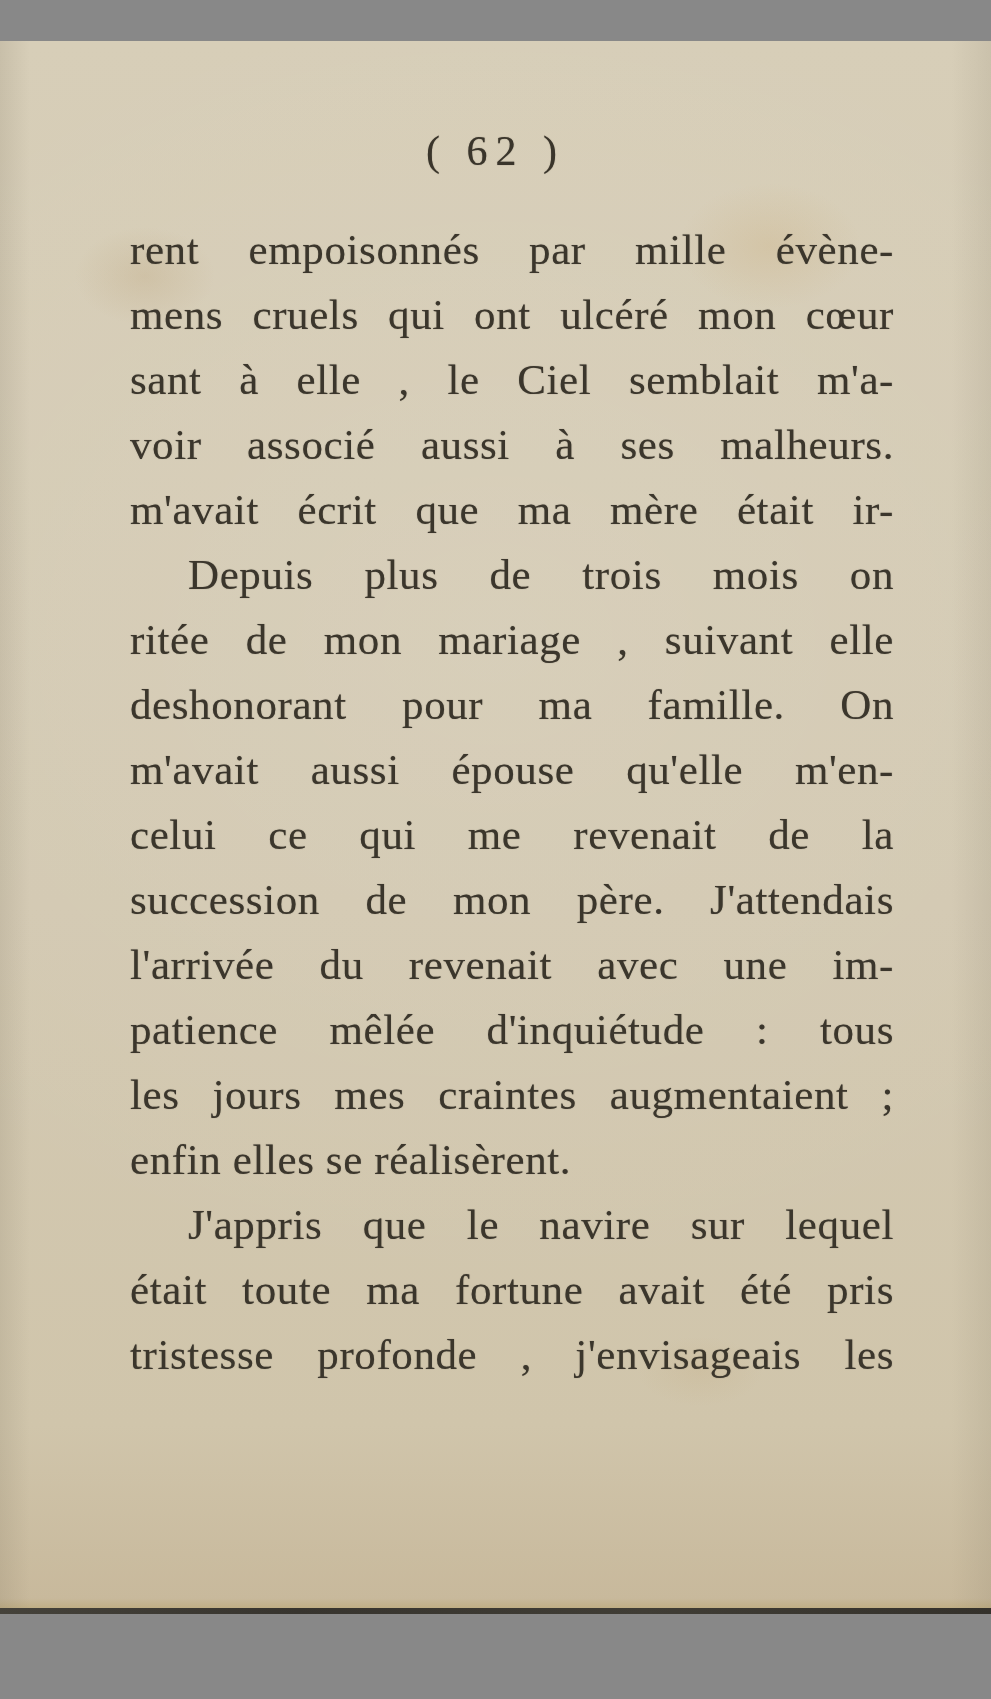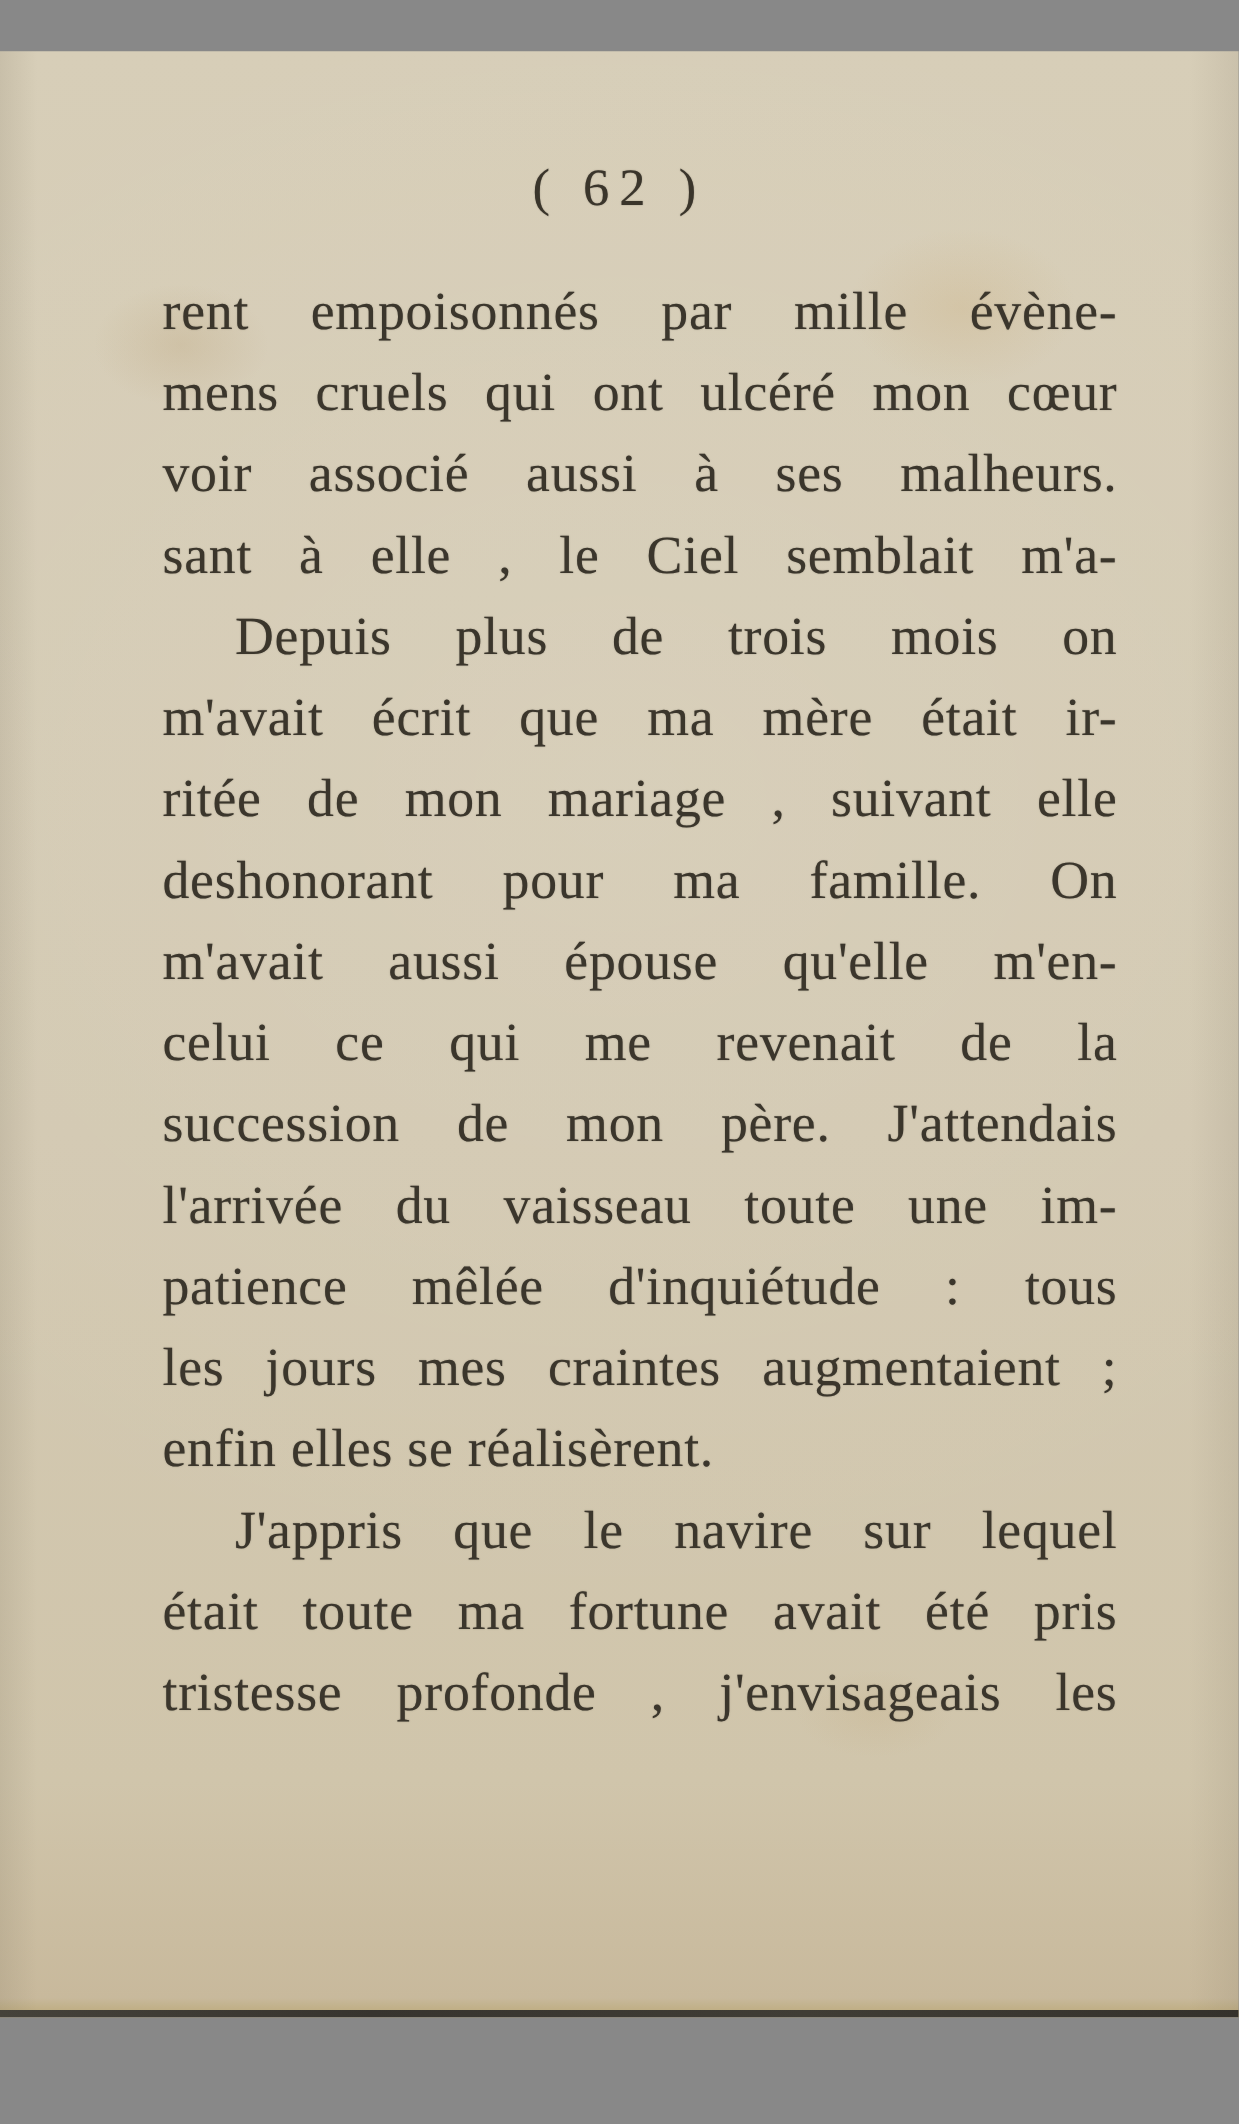--- a/index.html
+++ b/index.html
@@ -68,30 +68,30 @@
 </style>
 </head>
 <body>
 
 <div class="page">
   <div class="page-number">( 62 )</div>
 
   <div class="text-block">
       <div class="line just">rent empoisonnés par mille évène-</div>
       <div class="line just">mens cruels qui ont ulcéré mon cœur</div>
+      <div class="line just">sant à elle , le Ciel semblait m'a-</div>
       <div class="line just">voir associé aussi à ses malheurs.</div>
-      <div class="line just">sant à elle , le Ciel semblait m'a-</div>
+      <div class="line just">m'avait écrit que ma mère était ir-</div>
       <div class="line just indent">Depuis plus de trois mois on</div>
-      <div class="line just">m'avait écrit que ma mère était ir-</div>
       <div class="line just">ritée de mon mariage , suivant elle</div>
       <div class="line just">deshonorant pour ma famille. On</div>
       <div class="line just">m'avait aussi épouse qu'elle m'en-</div>
       <div class="line just">celui ce qui me revenait de la</div>
       <div class="line just">succession de mon père. J'attendais</div>
-      <div class="line just">l'arrivée du vaisseau toute une im-</div>
+      <div class="line just">l'arrivée du revenait avec une im-</div>
       <div class="line just">patience mêlée d'inquiétude : tous</div>
       <div class="line just">les jours mes craintes augmentaient ;</div>
       <div class="line">enfin elles se réalisèrent.</div>
       <div class="line just indent">J'appris que le navire sur lequel</div>
       <div class="line just">était toute ma fortune avait été pris</div>
       <div class="line just">tristesse profonde , j'envisageais les</div>
     </div>
 
   <div class="bottom-edge"></div>
 </div>

